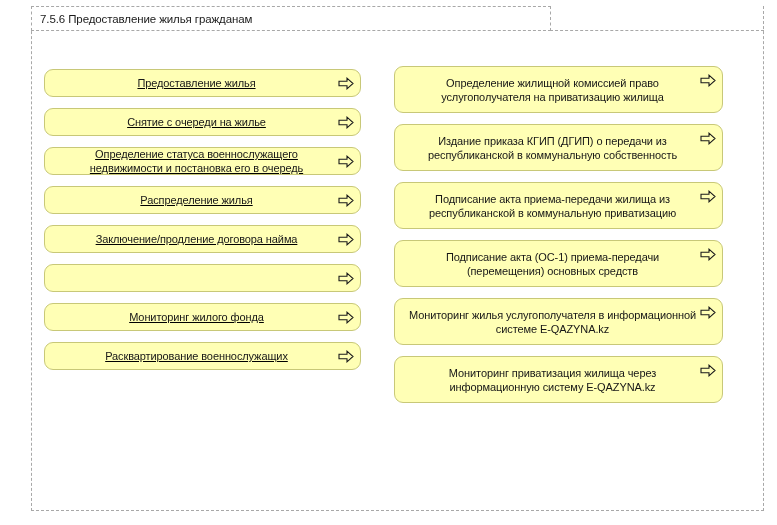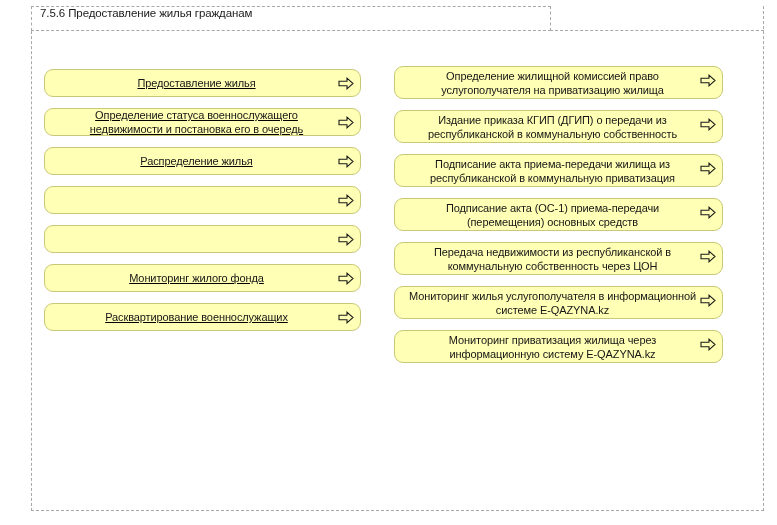--- a/index.html
+++ b/index.html
@@ -33,20 +33,21 @@
   #group-title-tab {
     position: absolute;
     left: 31px;
     top: 6px;
     width: 520px;
     height: 25px;
     box-sizing: border-box;
     border: 1px dashed #a8a8a8;
     background: #ffffff;
     display: flex;
+    align-items: center;
   }
   
   #group-title-topline {
     position: absolute;
     left: 550px;
     top: 30px;
     width: 214px;
     height: 0;
     border-top: 1px dashed #a8a8a8;
   }
@@ -71,21 +72,21 @@
     box-sizing: border-box;
     background: #ffffb5;
     border: 1px solid #c8c878;
     border-radius: 9px;
     display: flex;
     align-items: center;
     justify-content: center;
     padding: 2px 26px 2px 14px;
   }
   #column-left .process-box  { height: 28px; margin-bottom: 11px; text-decoration: underline; }
-  #column-right .process-box { height: 33px; margin-bottom: 11px; }
+  #column-right .process-box { height: 47px; margin-bottom: 11px; }
 
   .process-label {
     font-size: 11px;
     line-height: 14px;
     color: #161616;
     text-align: center;
     letter-spacing: -0.1px;
   }
 
   .process-icon {
@@ -111,36 +112,45 @@
 <div class="column" id="column-left">
     <div class="process-box">
       <div class="process-label">Предоставление жилья</div>
       <span class="process-icon">
         <svg viewBox="0 0 16 13" width="16" height="13" aria-hidden="true">
           <path d="M1 4.2 H9 V1.2 L15 6.5 L9 11.8 V8.8 H1 Z" fill="none" stroke="#1b1b1b" stroke-width="1.1" stroke-linejoin="miter" stroke-linecap="butt"></path>
         </svg>
       </span>
     </div>
     <div class="process-box">
+      <div class="process-label">Снятие с очереди на жилье</div>
+      <span class="process-icon">
+        <svg viewBox="0 0 16 13" width="16" height="13" aria-hidden="true">
+          <path d="M1 4.2 H9 V1.2 L15 6.5 L9 11.8 V8.8 H1 Z" fill="none" stroke="#1b1b1b" stroke-width="1.1" stroke-linejoin="miter" stroke-linecap="butt"></path>
+        </svg>
+      </span>
+    </div>
+    <div class="process-box">
       <div class="process-label">Определение статуса военнослужащего недвижимости и постановка его в очередь</div>
       <span class="process-icon">
         <svg viewBox="0 0 16 13" width="16" height="13" aria-hidden="true">
           <path d="M1 4.2 H9 V1.2 L15 6.5 L9 11.8 V8.8 H1 Z" fill="none" stroke="#1b1b1b" stroke-width="1.1" stroke-linejoin="miter" stroke-linecap="butt"></path>
         </svg>
       </span>
     </div>
     <div class="process-box">
       <div class="process-label">Распределение жилья</div>
       <span class="process-icon">
         <svg viewBox="0 0 16 13" width="16" height="13" aria-hidden="true">
           <path d="M1 4.2 H9 V1.2 L15 6.5 L9 11.8 V8.8 H1 Z" fill="none" stroke="#1b1b1b" stroke-width="1.1" stroke-linejoin="miter" stroke-linecap="butt"></path>
         </svg>
       </span>
     </div>
     <div class="process-box">
+      <div class="process-label">Заключение/продление договора найма</div>
       <span class="process-icon">
         <svg viewBox="0 0 16 13" width="16" height="13" aria-hidden="true">
           <path d="M1 4.2 H9 V1.2 L15 6.5 L9 11.8 V8.8 H1 Z" fill="none" stroke="#1b1b1b" stroke-width="1.1" stroke-linejoin="miter" stroke-linecap="butt"></path>
         </svg>
       </span>
     </div>
     <div class="process-box">
       <span class="process-icon">
         <svg viewBox="0 0 16 13" width="16" height="13" aria-hidden="true">
           <path d="M1 4.2 H9 V1.2 L15 6.5 L9 11.8 V8.8 H1 Z" fill="none" stroke="#1b1b1b" stroke-width="1.1" stroke-linejoin="miter" stroke-linecap="butt"></path>
@@ -175,44 +185,36 @@
     </div>
     <div class="process-box">
       <div class="process-label">Издание приказа КГИП (ДГИП) о передачи из республиканской в коммунальную собственность</div>
       <span class="process-icon">
         <svg viewBox="0 0 16 13" width="16" height="13" aria-hidden="true">
           <path d="M1 4.2 H9 V1.2 L15 6.5 L9 11.8 V8.8 H1 Z" fill="none" stroke="#1b1b1b" stroke-width="1.1" stroke-linejoin="miter" stroke-linecap="butt"></path>
         </svg>
       </span>
     </div>
     <div class="process-box">
-      <div class="process-label">Подписание акта приема-передачи жилища из республиканской в коммунальную приватизация</div>
+      <div class="process-label">Подписание акта приема-передачи жилища из республиканской в коммунальную приватизацию</div>
       <span class="process-icon">
         <svg viewBox="0 0 16 13" width="16" height="13" aria-hidden="true">
           <path d="M1 4.2 H9 V1.2 L15 6.5 L9 11.8 V8.8 H1 Z" fill="none" stroke="#1b1b1b" stroke-width="1.1" stroke-linejoin="miter" stroke-linecap="butt"></path>
         </svg>
       </span>
     </div>
     <div class="process-box">
       <div class="process-label">Подписание акта (ОС-1) приема-передачи (перемещения) основных средств</div>
       <span class="process-icon">
         <svg viewBox="0 0 16 13" width="16" height="13" aria-hidden="true">
           <path d="M1 4.2 H9 V1.2 L15 6.5 L9 11.8 V8.8 H1 Z" fill="none" stroke="#1b1b1b" stroke-width="1.1" stroke-linejoin="miter" stroke-linecap="butt"></path>
         </svg>
       </span>
     </div>
     <div class="process-box">
-      <div class="process-label">Передача недвижимости из республиканской в коммунальную собственность через ЦОН</div>
-      <span class="process-icon">
-        <svg viewBox="0 0 16 13" width="16" height="13" aria-hidden="true">
-          <path d="M1 4.2 H9 V1.2 L15 6.5 L9 11.8 V8.8 H1 Z" fill="none" stroke="#1b1b1b" stroke-width="1.1" stroke-linejoin="miter" stroke-linecap="butt"></path>
-        </svg>
-      </span>
-    </div>
-    <div class="process-box">
       <div class="process-label">Мониторинг жилья услугополучателя в информационной системе E-QAZYNA.kz</div>
       <span class="process-icon">
         <svg viewBox="0 0 16 13" width="16" height="13" aria-hidden="true">
           <path d="M1 4.2 H9 V1.2 L15 6.5 L9 11.8 V8.8 H1 Z" fill="none" stroke="#1b1b1b" stroke-width="1.1" stroke-linejoin="miter" stroke-linecap="butt"></path>
         </svg>
       </span>
     </div>
     <div class="process-box">
       <div class="process-label">Мониторинг приватизация жилища через информационную систему E-QAZYNA.kz</div>
       <span class="process-icon">

